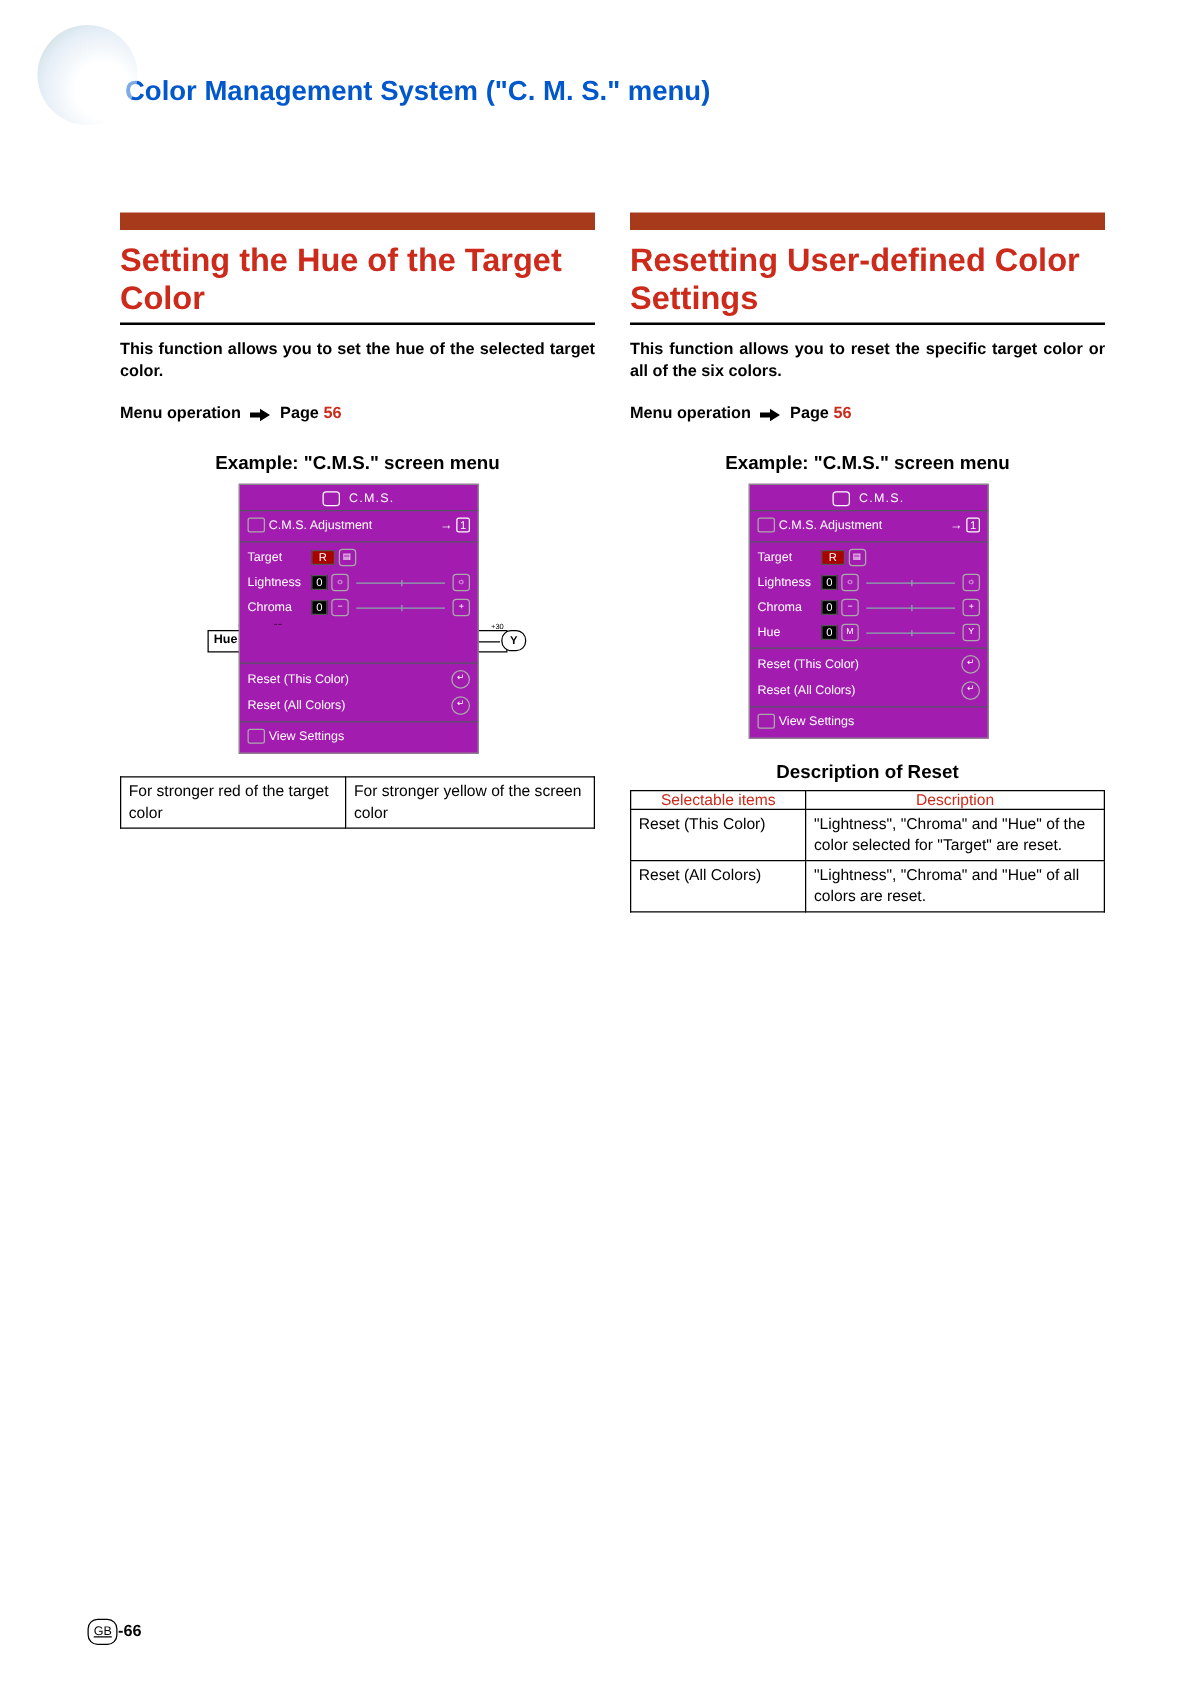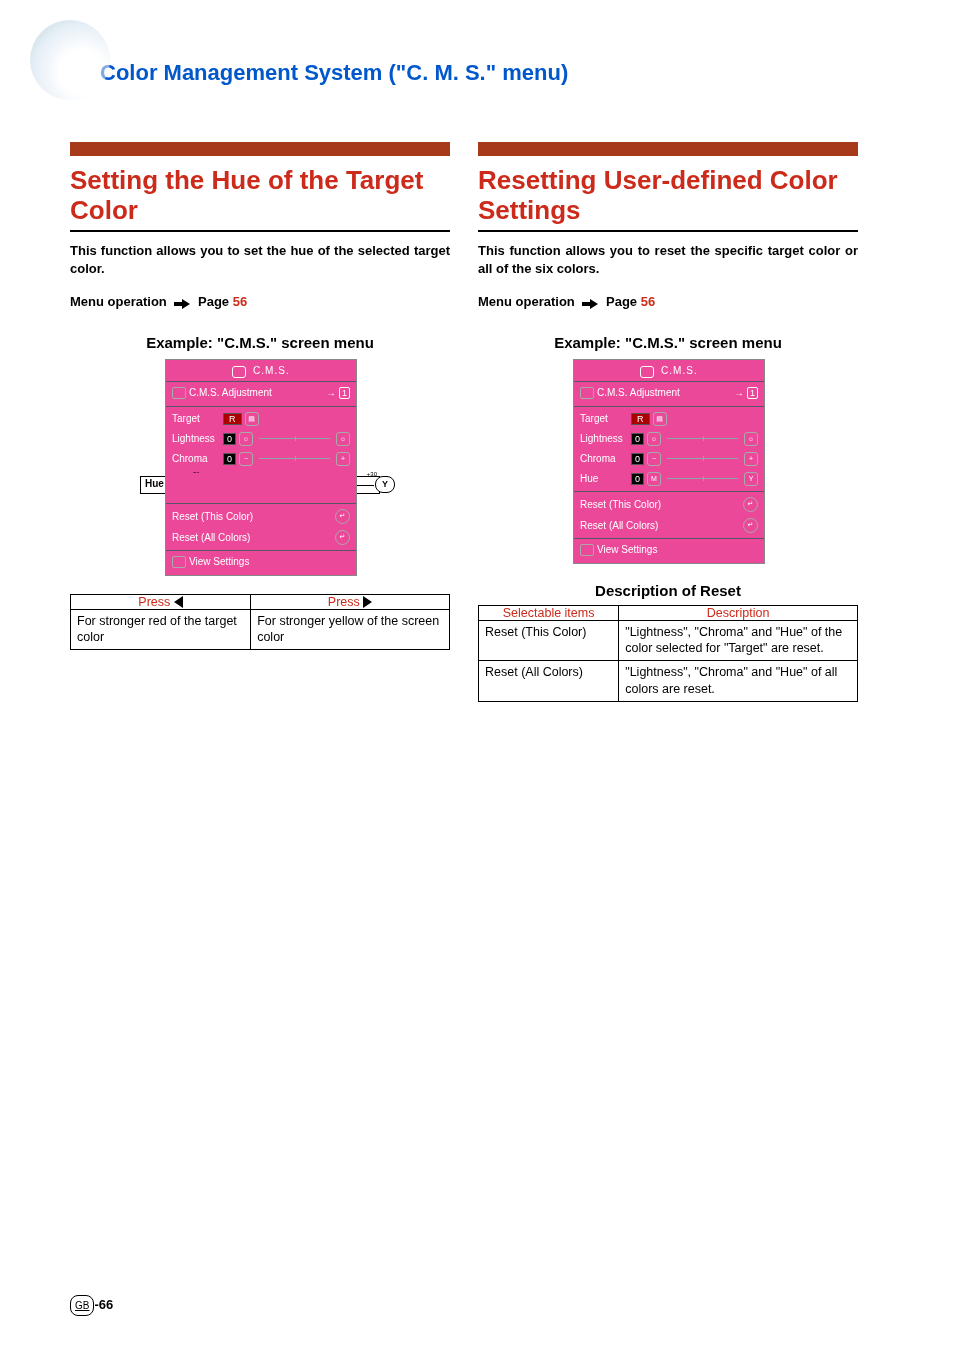--- a/index.html
+++ b/index.html
@@ -30,21 +30,22 @@
   .top-title {
     color: #0058cc;
     font-size: 22px;
     font-weight: bold;
     margin-left: 30px;
     margin-top: 30px;
   }
   .columns {
     display: flex;
     gap: 28px;
-    margin-top: 56px;
+    margin-top: 84px;
+    justify-content: flex-end;
   }
   .col {
     width: 380px;
   }
   .red-bar {
     height: 14px;
     background: #a63a1a;
     margin-bottom: 8px;
   }
   .section-title {
@@ -87,21 +88,21 @@
   .example-label {
     font-size: 15px;
     font-weight: bold;
     text-align: center;
     margin-bottom: 8px;
   }
   .osd-box {
     width: 190px;
     margin: 0 auto;
     border: 1px solid #888;
-    background: #ec4899;
+    background: #a21caf;
     color: #fff;
     font-size: 10px;
     padding-bottom: 4px;
     position: relative;
   }
   .osd-wrapper {
     position: relative;
     width: 240px;
     margin: 0 auto 18px auto;
   }
@@ -387,30 +388,20 @@
           <div class="osd-sep"></div>
           <div class="osd-row">
             <span class="icon-sq"></span>
             <span>View Settings</span>
           </div>
         </div>
       </div>
 
       <table class="dtable">
         <tbody>
-            <tr>
-          <th>
-            <span class="press-hdr">Press</span>
-            <span class="tri-l"></span>
-          </th>
-          <th>
-            <span class="press-hdr">Press</span>
-            <span class="tri-r"></span>
-          </th>
-        </tr>
         <tr>
           <td>For stronger red of the target color</td>
           <td>For stronger yellow of the screen color</td>
         </tr>
       </tbody>
         </table>
     </div>
 
     <div class="col">
       <div class="red-bar"></div>

